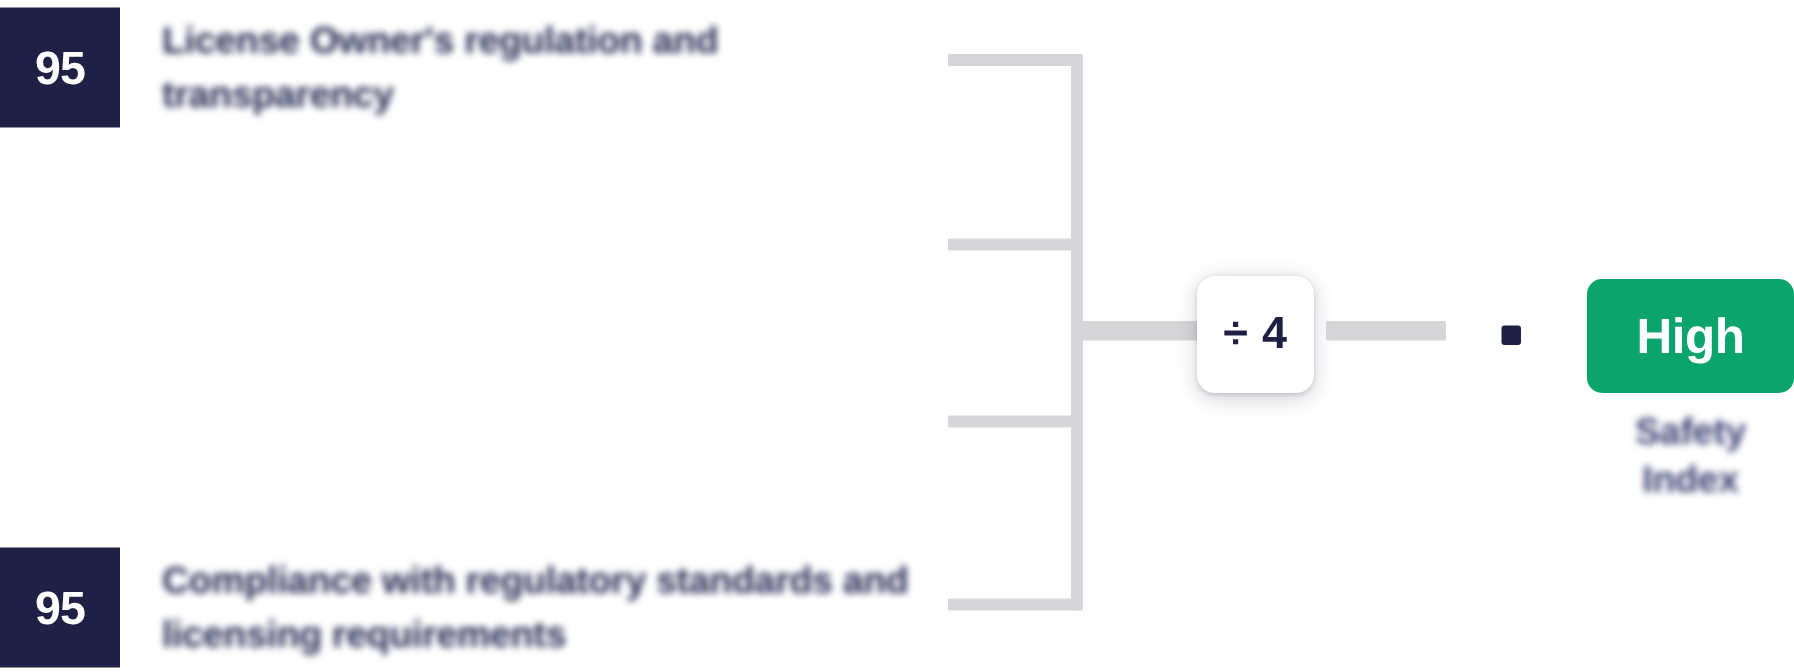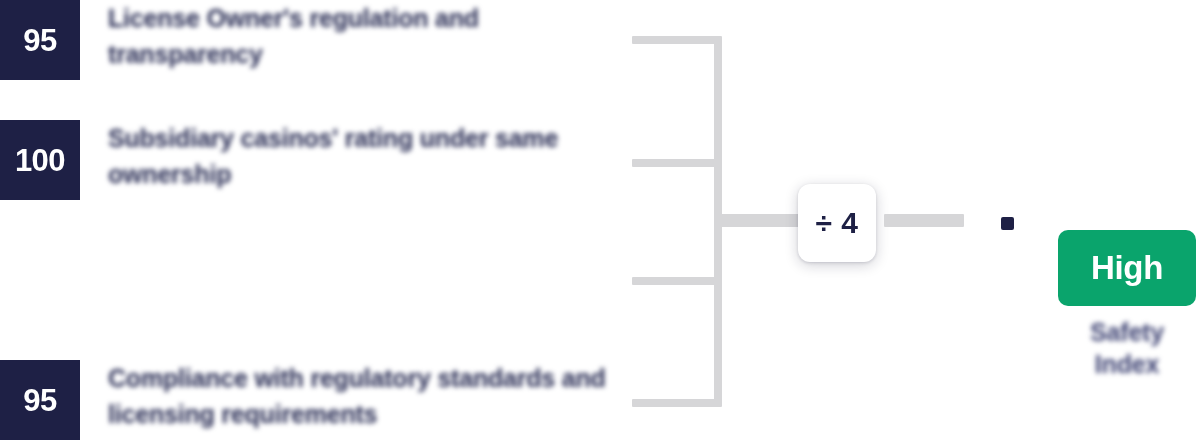--- a/index.html
+++ b/index.html
@@ -28,21 +28,21 @@
     width: 620px;
     height: 448px;
   }
 
   .criterion-row {
     position: absolute;
     left: 0;
     width: 620px;
     height: 90px;
     display: flex;
-    align-items: flex-start;
+    align-items: center;
   }
 
   .criterion-row.r0 { top: 0px; }
   .criterion-row.r1 { top: 120px; }
   .criterion-row.r2 { top: 240px; }
   .criterion-row.r3 { top: 360px; }
 
   .score-chip {
     flex: 0 0 auto;
     width: 80px;
@@ -152,21 +152,20 @@
     border-radius: 2px;
   }
 
   
   .result-wrap {
     position: absolute;
     left: 1058px;
     top: 186px;
     width: 138px;
     text-align: center;
-    margin-top: 44px;
   }
   .result-badge {
     width: 138px;
     height: 76px;
     background: #0aa46c;
     border-radius: 10px;
     color: #ffffff;
     display: flex;
     align-items: center;
     justify-content: center;
@@ -190,24 +189,20 @@
 
 <div id="stage">
 
   <div class="criteria-list">
 
     <div class="criterion-row r0">
       <div class="score-chip">95</div>
       <div class="criterion-label">License Owner's regulation and transparency</div>
     </div>
 
-    <div class="criterion-row r1">
-      <div class="score-chip">100</div>
-      <div class="criterion-label">Subsidiary casinos' rating under same ownership</div>
-    </div>
 
 
     <div class="criterion-row r3">
       <div class="score-chip">95</div>
       <div class="criterion-label">Compliance with regulatory standards and licensing requirements</div>
     </div>
 
   </div>
 
   <div class="bracket">

